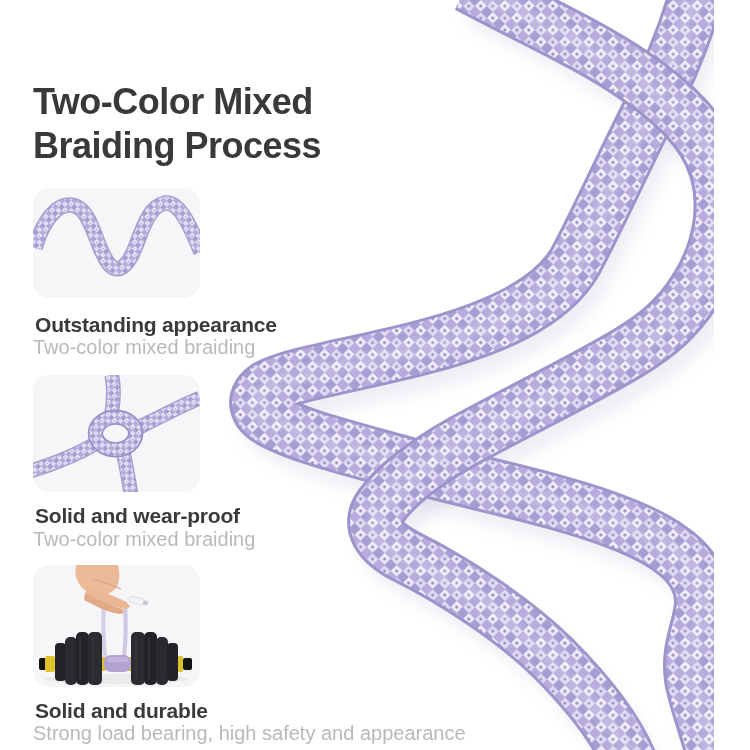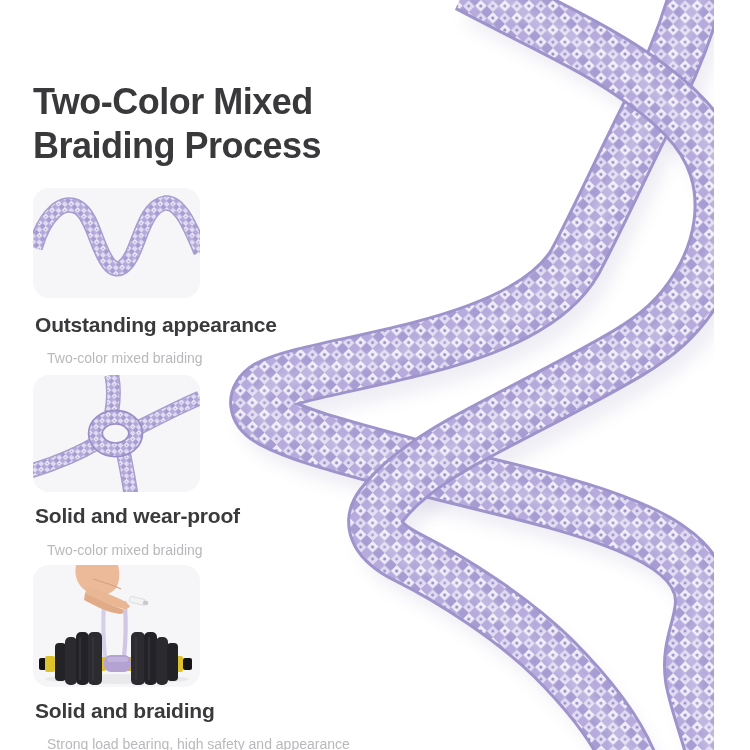--- a/index.html
+++ b/index.html
@@ -18,21 +18,21 @@
   .panel{
     position:absolute;left:33px;width:167px;background:#f6f6f8;
     border-radius:16px;overflow:hidden;
   }
   .panel svg{display:block;width:100%;height:100%;}
   .feat-heading{
     position:absolute;left:33px;margin:2px;font-size:21px;font-weight:bold;
     letter-spacing:-0.2px;color:#3a3a3c;white-space:nowrap;
   }
   .feat-sub{
-    position:absolute;left:33px;margin:14px;font-size:14px;font-weight:normal;
+    position:absolute;left:33px;margin:0;font-size:20px;font-weight:normal;
     color:#b9b9bd;white-space:nowrap;
   }
   
   .rope-edge{fill:none;stroke:#9e93cb;stroke-width:56;}
   .rope-body{fill:none;stroke:url(#bp);stroke-width:50;}
   .rope-hl{fill:none;stroke:#ffffff;opacity:.15;stroke-width:16;filter:url(#b3);}
   .rope-shadow{fill:none;stroke:#8e86b5;opacity:.14;stroke-width:52;filter:url(#b8);}
   
   .srope-edge{fill:none;stroke:#a79ecf;stroke-width:15.5;}
   .srope-body{fill:none;stroke:url(#bps1);stroke-width:12.5;}
@@ -188,17 +188,17 @@
           <path d="M 52,28 C 64,34 78,40 89,44 C 92,46 91,49 87,49 C 76,48 62,41 51,35 Z" fill="#e2ab87"></path>
           <path d="M 60,14 C 70,17 80,20 88,24" stroke="#d79f7e" stroke-width="1.2" fill="none"></path>
         </g>
 
         <g transform="rotate(14 97 36)">
           <rect x="96" y="31" width="17" height="6" rx="2.5" fill="#f3f2f5" stroke="#d8d7dd" stroke-width="0.8"></rect>
           <rect x="110" y="32" width="5" height="4" rx="1" fill="#c9c8cf"></rect>
         </g>
       </svg>
     </div>
-    <h2 class="feat-heading" style="top:697px;">Solid and braiding</h2>
+    <h2 class="feat-heading" style="top:697px;">Solid and durable</h2>
     <p class="feat-sub" style="top:722px;">Strong load bearing, high safety and appearance</p>
   </div>
 
 </div>
 
 </body></html>

